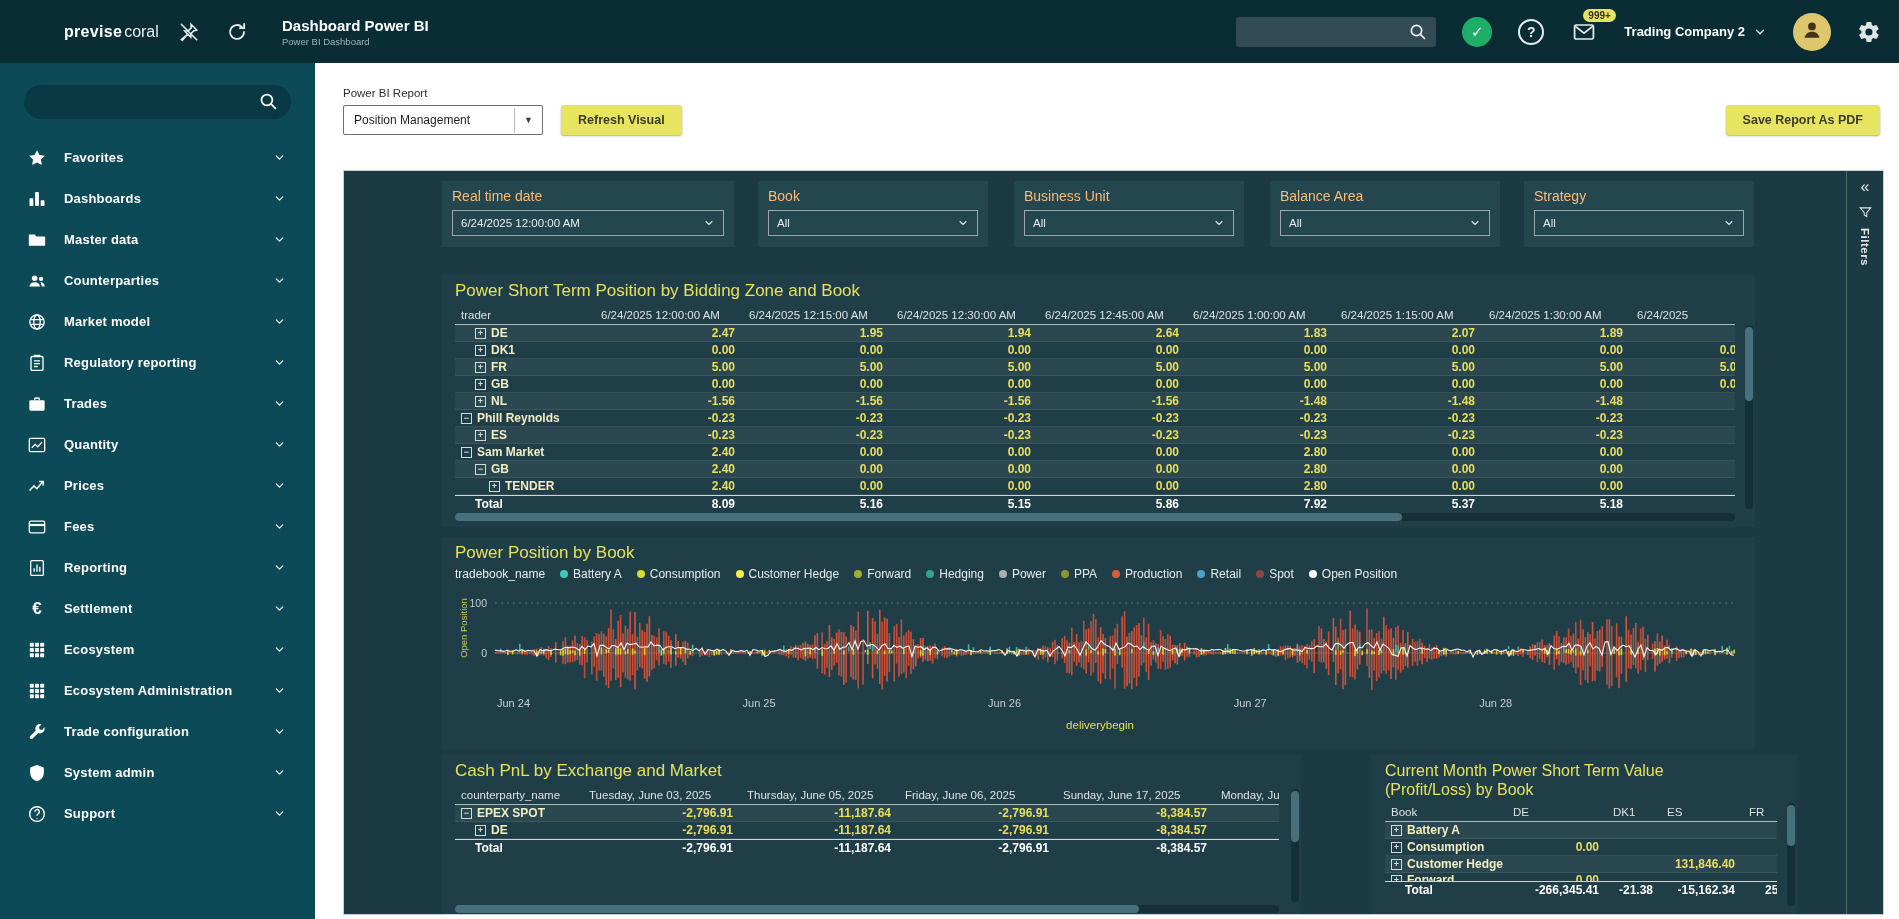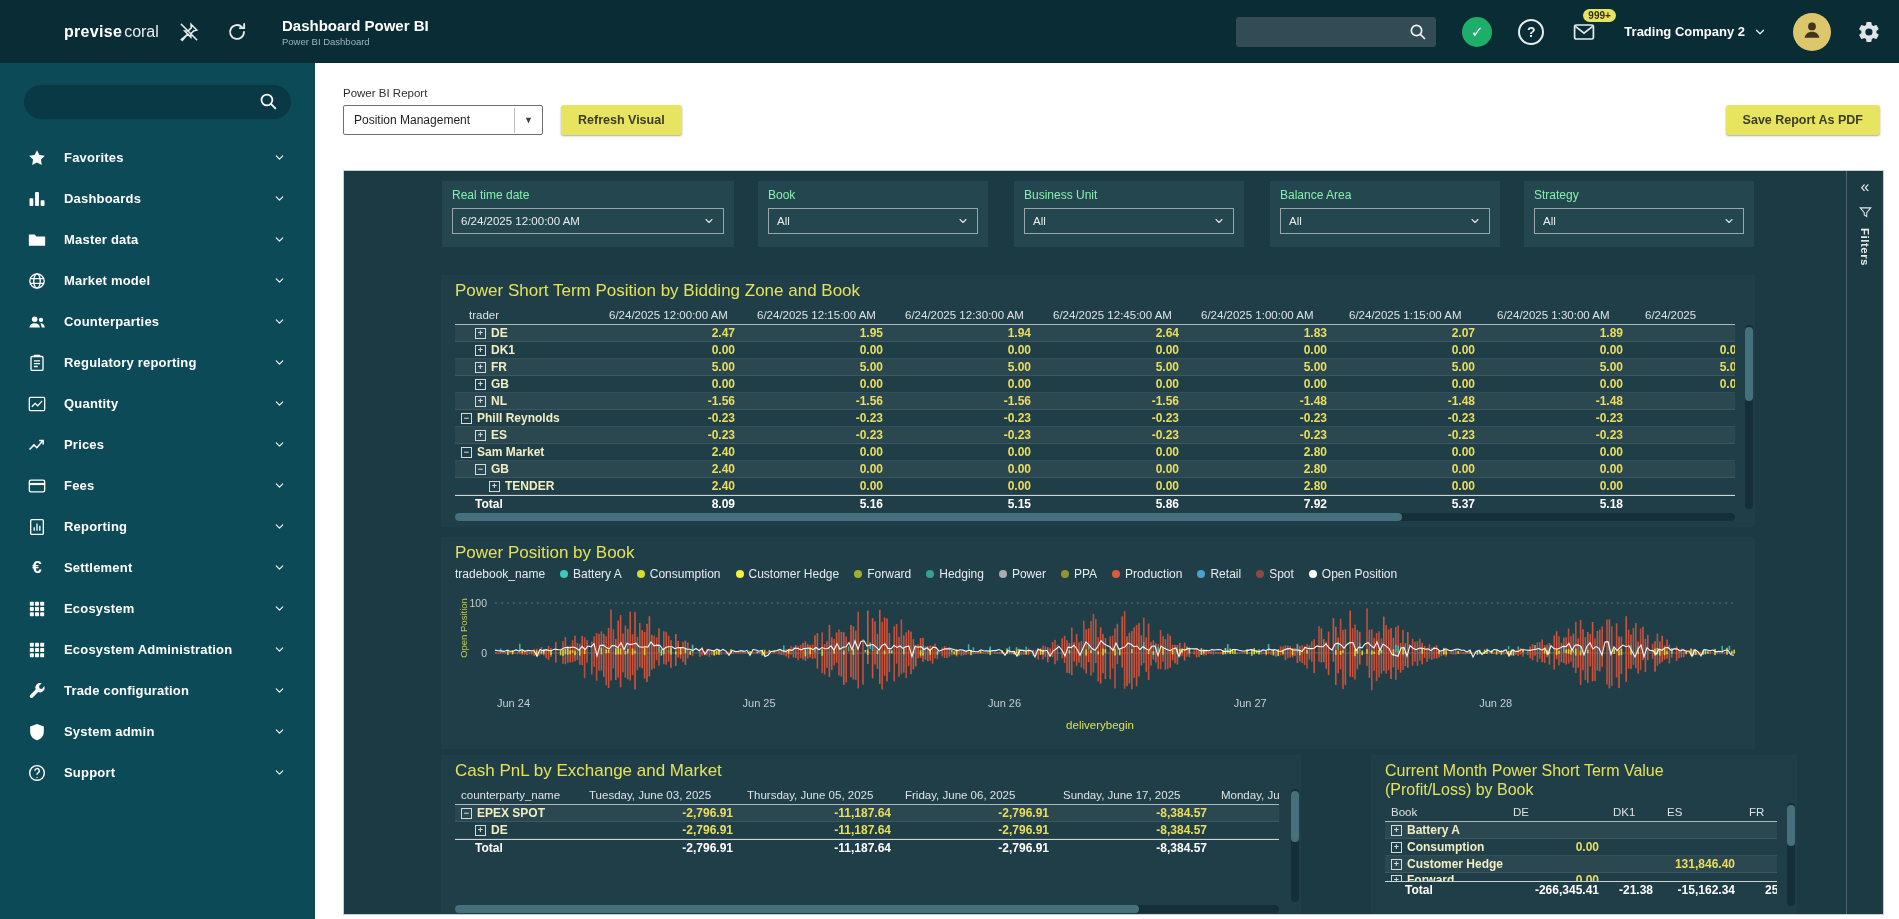--- a/index.html
+++ b/index.html
@@ -75,21 +75,21 @@
     background: #1b3a43; border: 1px solid #c9cdce; }
   .filters-strip { position: absolute; top: 0; right: 0; width: 37px; height: 100%;
     border-left: 1px solid rgba(255,255,255,.22); display: flex; flex-direction: column; align-items: center;
     padding-top: 8px; color: #e4e9ea; cursor: pointer; }
   .collapse { font-size: 16px; line-height: 16px; }
   .funnel { width: 15px; height: 15px; margin-top: 10px; }
   .funnel svg { width: 15px; height: 15px; }
   .filters-label { writing-mode: vertical-rl; font-size: 11.5px; font-weight: 700; margin-top: 8px; letter-spacing: .5px; }
 
   .slicer { position: absolute; top: 10px; height: 66px; background: #23464f; padding: 7px 10px; }
-  .slicer-title { font-size: 12px; color: #86efac; }
+  .slicer-title { font-size: 14px; color: #fdba74; }
   .slicer-dd { margin-top: 6px; height: 26px; border: 1px solid #9aa7aa; display: flex; align-items: center;
     padding: 0 8px; font-size: 11.5px; color: #e8edee; cursor: pointer; }
   .slicer-dd .chev { margin-left: auto; width: 12px; height: 12px; color: #dfe5e7; }
   .slicer-dd .chev svg { width: 12px; height: 12px; }
 
   .card { position: absolute; background: rgba(255,255,255,0.025); padding: 6px 10px 0 14px; }
   .card-title { font-size: 17px; color: #e5e15c; margin-bottom: 4px; white-space: nowrap; }
   .card-title.m { font-size: 16px; line-height: 19px; margin-bottom: 3px; white-space: normal; }
   .t1 { left: 97px; top: 104px; width: 1314px; height: 252px; }
   .chartcard { left: 97px; top: 366px; width: 1314px; height: 212px; }
@@ -231,58 +231,72 @@
         </span>
         <span class="menu-label">Master data</span>
         <span class="icn chev">
           <svg viewBox="0 0 24 24" fill="none" stroke="currentColor" stroke-width="2.2" stroke-linecap="round" stroke-linejoin="round">
             <polyline points="6,9 12,15 18,9"></polyline>
           </svg>
         </span>
       </div>
       <div class="menu-item">
         <span class="icn ">
-          <svg viewBox="0 0 24 24" fill="none" stroke="currentColor" stroke-width="1.6">
-            <circle cx="12" cy="12" r="8.6"></circle>
-            <ellipse cx="12" cy="12" rx="3.9" ry="8.6"></ellipse>
-            <path d="M3.7 9.2h16.6M3.7 14.8h16.6"></path>
-          </svg>
-        </span>
-        <span class="menu-label">Market model</span>
-        <span class="icn chev">
-          <svg viewBox="0 0 24 24" fill="none" stroke="currentColor" stroke-width="2.2" stroke-linecap="round" stroke-linejoin="round">
-            <polyline points="6,9 12,15 18,9"></polyline>
-          </svg>
-        </span>
-      </div>
-      <div class="menu-item">
-        <span class="icn ">
           <svg viewBox="0 0 24 24" fill="currentColor">
             <circle cx="9.2" cy="8.8" r="3.3"></circle>
             <path d="M2.8 18.6c.4-3.2 3.1-5 6.4-5s6 1.8 6.4 5z"></path>
             <circle cx="16.8" cy="9.4" r="2.6"></circle>
             <path d="M16.2 13.3c2.8.3 4.8 2 5.1 5.3h-3.5z"></path>
           </svg>
         </span>
         <span class="menu-label">Counterparties</span>
         <span class="icn chev">
           <svg viewBox="0 0 24 24" fill="none" stroke="currentColor" stroke-width="2.2" stroke-linecap="round" stroke-linejoin="round">
             <polyline points="6,9 12,15 18,9"></polyline>
           </svg>
         </span>
       </div>
       <div class="menu-item">
         <span class="icn ">
           <svg viewBox="0 0 24 24" fill="none" stroke="currentColor" stroke-width="1.6">
+            <circle cx="12" cy="12" r="8.6"></circle>
+            <ellipse cx="12" cy="12" rx="3.9" ry="8.6"></ellipse>
+            <path d="M3.7 9.2h16.6M3.7 14.8h16.6"></path>
+          </svg>
+        </span>
+        <span class="menu-label">Market model</span>
+        <span class="icn chev">
+          <svg viewBox="0 0 24 24" fill="none" stroke="currentColor" stroke-width="2.2" stroke-linecap="round" stroke-linejoin="round">
+            <polyline points="6,9 12,15 18,9"></polyline>
+          </svg>
+        </span>
+      </div>
+      <div class="menu-item">
+        <span class="icn ">
+          <svg viewBox="0 0 24 24" fill="none" stroke="currentColor" stroke-width="1.6">
             <rect x="4.8" y="4.2" width="14.4" height="16.6" rx="1.4"></rect>
             <path d="M9 4.2V3h6v1.2"></path>
             <path d="M8.3 9.4h7.4M8.3 12.8h7.4M8.3 16.2h4.6"></path>
           </svg>
         </span>
         <span class="menu-label">Regulatory reporting</span>
+        <span class="icn chev">
+          <svg viewBox="0 0 24 24" fill="none" stroke="currentColor" stroke-width="2.2" stroke-linecap="round" stroke-linejoin="round">
+            <polyline points="6,9 12,15 18,9"></polyline>
+          </svg>
+        </span>
+      </div>
+      <div class="menu-item">
+        <span class="icn ">
+          <svg viewBox="0 0 24 24" fill="currentColor">
+            <rect x="2.8" y="7.6" width="18.4" height="12.4" rx="1.4"></rect>
+            <path d="M9.2 7.6V6.2c0-.8.6-1.4 1.4-1.4h2.8c.8 0 1.4.6 1.4 1.4v1.4" fill="none" stroke="currentColor" stroke-width="1.7"></path>
+          </svg>
+        </span>
+        <span class="menu-label">Trades</span>
         <span class="icn chev">
           <svg viewBox="0 0 24 24" fill="none" stroke="currentColor" stroke-width="2.2" stroke-linecap="round" stroke-linejoin="round">
             <polyline points="6,9 12,15 18,9"></polyline>
           </svg>
         </span>
       </div>
       <div class="menu-item">
         <span class="icn ">
           <svg viewBox="0 0 24 24" fill="none" stroke="currentColor" stroke-width="1.6">
             <rect x="2.8" y="4" width="18.4" height="16" rx="1.4"></rect>
@@ -503,21 +517,21 @@
             </span>
           </div>
         </div>
       </div>
 
     <div class="card t1">
       <div class="card-title">Power Short Term Position by Bidding Zone and Book</div>
       <div class="twrap">
           <div id="t1">
             <div class="trow thead">
-              <div class="tcell hcell" style="width: 140px; margin-left: 8px;">trader</div>
+              <div class="tcell hcell" style="width: 140px;">trader</div>
               <div class="tcell hcell" style="width: 148px;">6/24/2025 12:00:00 AM</div>
               <div class="tcell hcell" style="width: 148px;">6/24/2025 12:15:00 AM</div>
               <div class="tcell hcell" style="width: 148px;">6/24/2025 12:30:00 AM</div>
               <div class="tcell hcell" style="width: 148px;">6/24/2025 12:45:00 AM</div>
               <div class="tcell hcell" style="width: 148px;">6/24/2025 1:00:00 AM</div>
               <div class="tcell hcell" style="width: 148px;">6/24/2025 1:15:00 AM</div>
               <div class="tcell hcell" style="width: 148px;">6/24/2025 1:30:00 AM</div>
               <div class="tcell hcell" style="width: 120px;">6/24/2025</div>
             </div>
             <div class="trow zebra">

